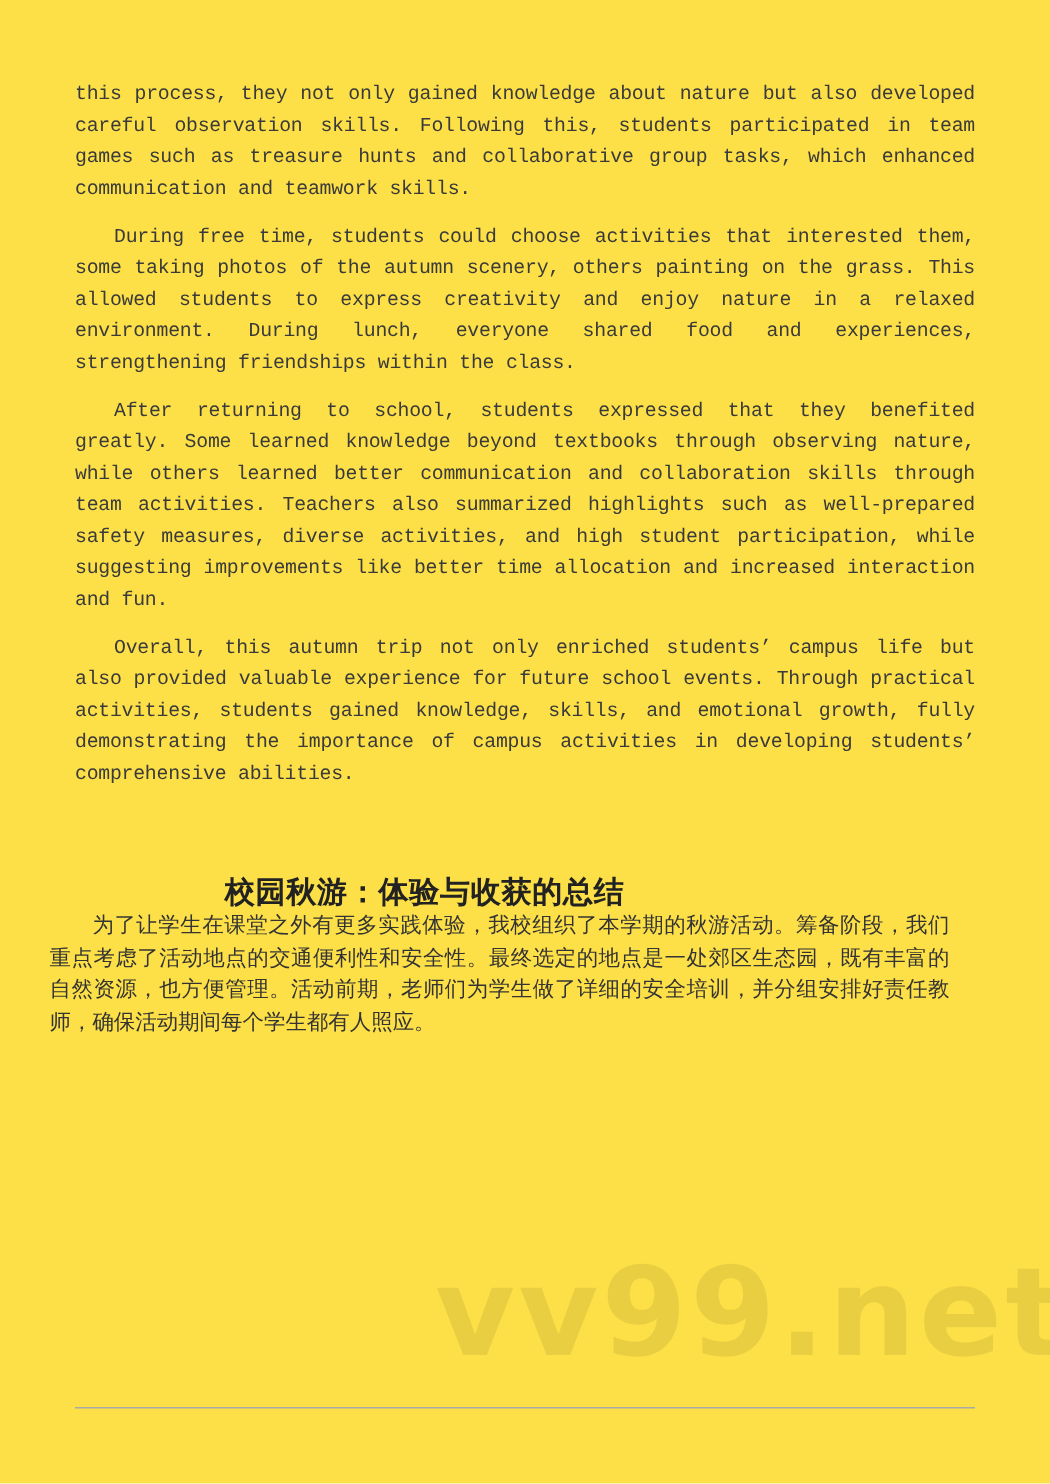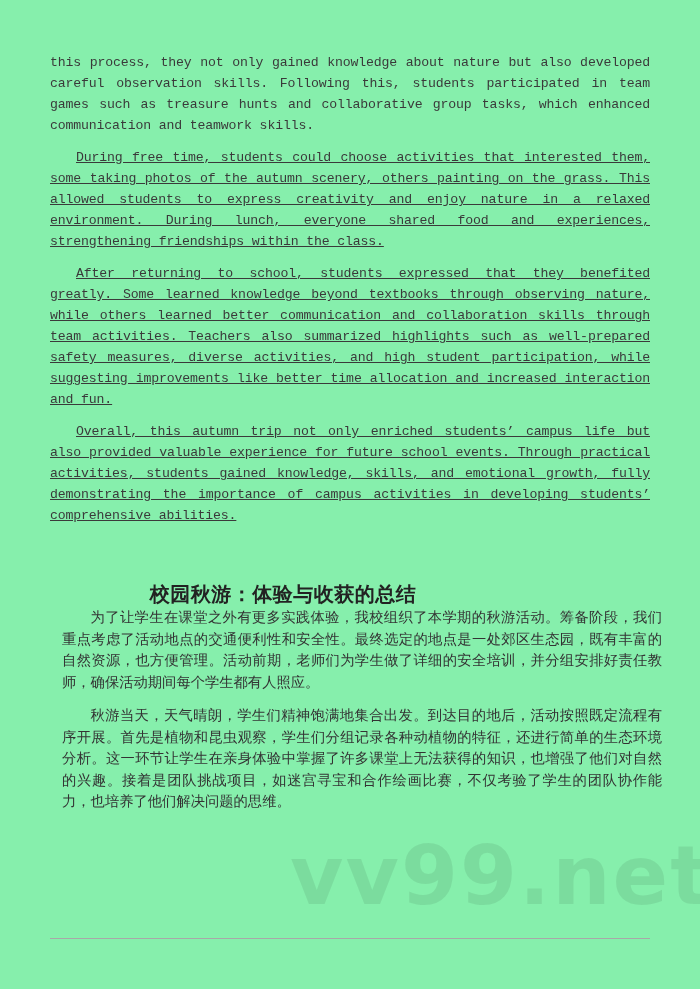--- a/index.html
+++ b/index.html
@@ -11,57 +11,56 @@
     width: 700px;
     height: 989px;
     position: relative;
     overflow: hidden;
   }
   .page {
     position: absolute;
     left: 0; top: 0;
     width: 700px;
     height: 989px;
-    background: #86efac;
+    background: #fde047;
   }
   .en-block {
     position: absolute;
     left: 50px;
     width: 600px;
     font-family: "Liberation Mono", "DejaVu Sans Mono", monospace;
     font-size: 13.2px;
     line-height: 21px;
     color: #3a3a3a;
     text-align: justify;
     text-align-last: left;
     letter-spacing: -0.15px;
   }
   .en-block p {
     margin: 0 0 11px 0;
   }
   .en-block p.indent {
     text-indent: 26px;
-    text-decoration: underline;
   }
   .title {
     position: absolute;
     left: 0;
     width: 566px;
     top: 568px;
     text-align: center;
     font-family: "DejaVu Sans", "Liberation Sans", sans-serif;
     font-weight: bold;
     font-size: 20px;
     line-height: 26px;
     color: #222222;
     letter-spacing: 0.5px;
   }
   .zh-block {
     position: absolute;
-    left: 62px;
+    left: 33px;
     width: 600px;
     top: 607px;
     font-family: Liberation Sans, sans-serif;
     font-size: 14.3px;
     line-height: 21.5px;
     color: #333333;
     text-align: justify;
   }
   .zh-block p {
     margin: 0 0 12px 0;
@@ -110,21 +109,20 @@
     <p>this process, they not only gained knowledge about nature but also developed careful observation skills. Following this, students participated in team games such as treasure hunts and collaborative group tasks, which enhanced communication and teamwork skills.</p>
     <p class="indent">During free time, students could choose activities that interested them, some taking photos of the autumn scenery, others painting on the grass. This allowed students to express creativity and enjoy nature in a relaxed environment. During lunch, everyone shared food and experiences, strengthening friendships within the class.</p>
     <p class="indent">After returning to school, students expressed that they benefited greatly. Some learned knowledge beyond textbooks through observing nature, while others learned better communication and collaboration skills through team activities. Teachers also summarized highlights such as well-prepared safety measures, diverse activities, and high student participation, while suggesting improvements like better time allocation and increased interaction and fun.</p>
     <p class="indent">Overall, this autumn trip not only enriched students’ campus life but also provided valuable experience for future school events. Through practical activities, students gained knowledge, skills, and emotional growth, fully demonstrating the importance of campus activities in developing students’ comprehensive abilities.</p>
   </div>
 
   <h1 class="title">校园秋游：体验与收获的总结</h1>
 
   <div class="zh-block">
     <p>为了让学生在课堂之外有更多实践体验，我校组织了本学期的秋游活动。筹备阶段，我们重点考虑了活动地点的交通便利性和安全性。最终选定的地点是一处郊区生态园，既有丰富的自然资源，也方便管理。活动前期，老师们为学生做了详细的安全培训，并分组安排好责任教师，确保活动期间每个学生都有人照应。</p>
-    <p>秋游当天，天气晴朗，学生们精神饱满地集合出发。到达目的地后，活动按照既定流程有序开展。首先是植物和昆虫观察，学生们分组记录各种动植物的特征，还进行简单的生态环境分析。这一环节让学生在亲身体验中掌握了许多课堂上无法获得的知识，也增强了他们对自然的兴趣。接着是团队挑战项目，如迷宫寻宝和合作绘画比赛，不仅考验了学生的团队协作能力，也培养了他们解决问题的思维。</p>
   </div>
 
   <div class="watermark">vv99.net</div>
 
   <div class="divider"></div>
 
   <div class="footer-url">www.vv99.net</div>
 
 </div>
 

